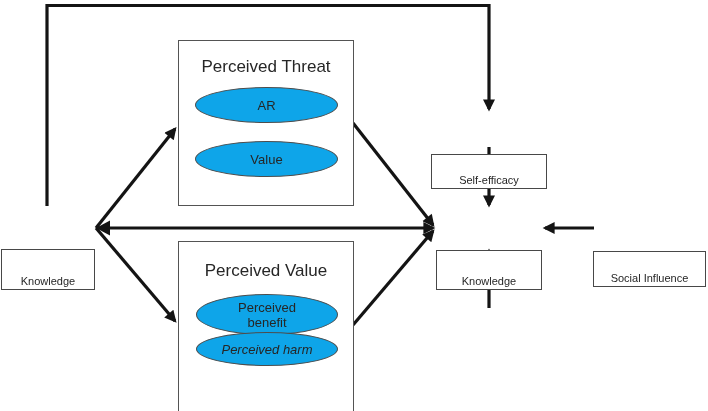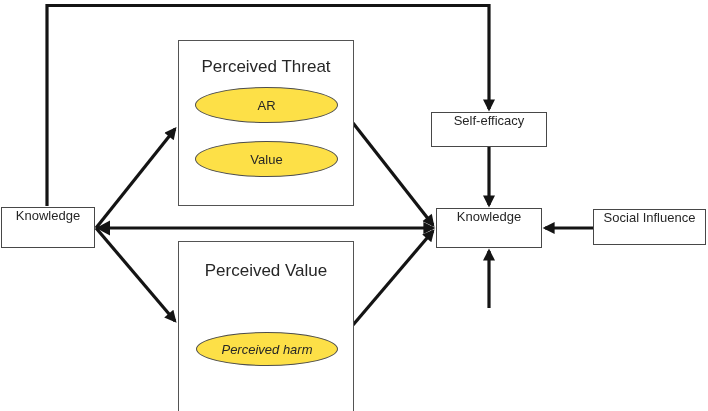--- a/index.html
+++ b/index.html
@@ -11,38 +11,38 @@
     color:#262626;
     overflow:hidden;
   }
   svg.connectors { position:absolute; left:0; top:0; width:708px; height:411px; }
 
   .rect {
     position:absolute;
     background:#ffffff;
     border:1px solid #484848;
     box-sizing:border-box;
-    display:flex; align-items:flex-start; justify-content:center;
+    display:flex; align-items:flex-end; justify-content:center;
     text-align:center;
-    font-size:13px; line-height:15px;
+    font-size:11px; line-height:15px;margin-top:42px;
   }
   .group {
     position:absolute;
     background:#ffffff;
     border:1px solid #545454;
     box-sizing:border-box;
   }
   .group-title {
     position:absolute; left:0; width:100%;
     text-align:center;
     font-size:17px; line-height:15px;
   }
   .oval {
     position:absolute;
-    background:#fde047;
+    background:#0ea5e9;
     border:1px solid #4d4d4d;
     border-radius:50%;
     box-sizing:border-box;
     display:flex; align-items:center; justify-content:center;
     text-align:center;
     font-size:13px; line-height:15px;
   }
   .wrap-narrow { display:inline-block; max-width:74px; }
 </style>
 </head>
@@ -86,20 +86,23 @@
     <div class="oval" style="left:16px; top:46px; width:143px; height:36px;">
       <span>AR</span>
     </div>
     <div class="oval" style="left:16px; top:100px; width:143px; height:36px;">
       <span>Value</span>
     </div>
   </div>
 
   <div class="group" style="left:178px; top:241px; width:176px; height:204px;">
     <div class="group-title" style="top:21px;">Perceived Value</div>
+    <div class="oval" style="left:17px; top:52px; width:142px; height:41px;">
+      <span class="wrap-narrow">Perceived benefit</span>
+    </div>
     <div class="oval" style="left:17px; top:90px; width:142px; height:34px;font-style:italic;">
       <span>Perceived harm</span>
     </div>
   </div>
 
   <div class="rect" style="left:431px; top:112px; width:116px; height:35px;">
     <span>Self-efficacy</span>
   </div>
 
   <div class="rect" style="left:436px; top:208px; width:106px; height:40px;">

